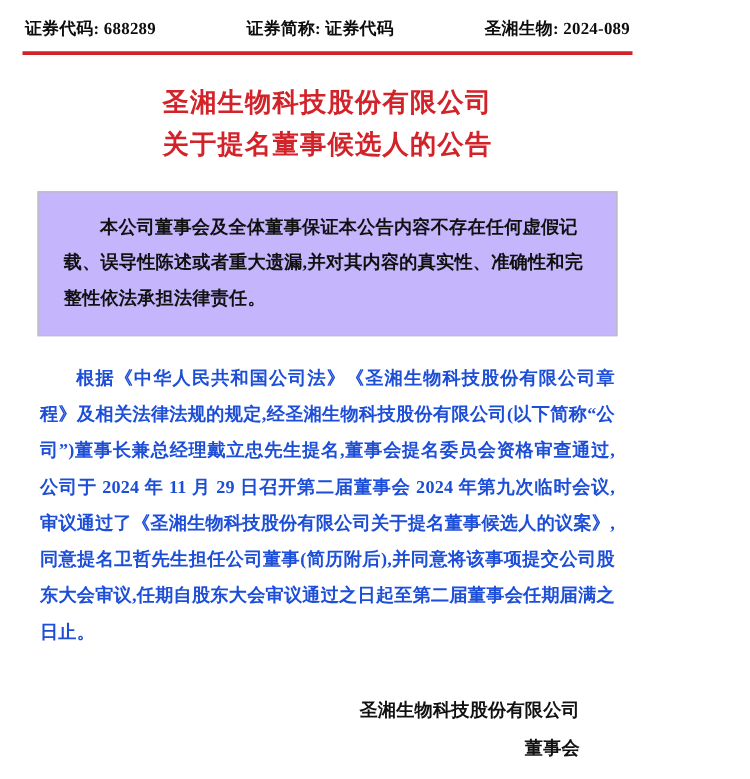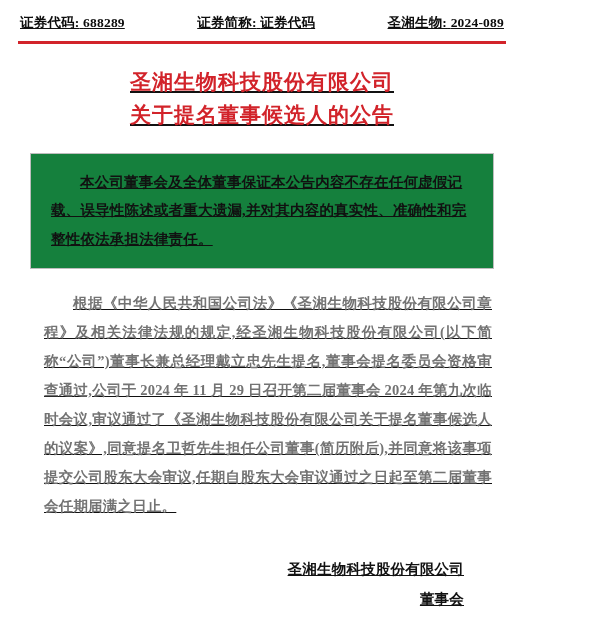--- a/index.html
+++ b/index.html
@@ -13,21 +13,20 @@
     font-family: "Liberation Serif", "DejaVu Serif", serif;
     color: #111111;
     overflow: hidden;
   }
   .page {
     position: relative;
     width: 508px;
     height: 623px;
     box-sizing: border-box;
     padding: 14px 2px 0 18px;
-    text-decoration: underline;
   }
   .header-row {
     display: flex;
     justify-content: space-between;
     align-items: baseline;
     font-size: 13.5px;
     font-weight: bold;
     letter-spacing: 0.2px;
     color: #0d0d0d;
     padding: 0 2px 0 2px;
@@ -52,44 +51,44 @@
     font-size: 21px;
     line-height: 1.55;
     letter-spacing: 1px;
   }
   .title-block div {
     white-space: nowrap;
   }
   .notice-box {
     margin: 22px 12px 0 12px;
     border: 1px solid #bdbdbd;
-    background: #15803d;
+    background: #c4b5fd;
     padding: 14px 20px 15px 20px;
     box-sizing: border-box;
   }
   .notice-box p {
     margin: 0;
     font-size: 14.5px;
     line-height: 1.95;
     text-indent: 2em;
     font-weight: bold;
     color: #111;
     letter-spacing: 0.2px;
   }
   .body-text {
     margin: 20px 14px 0 14px;
   }
   .body-text p {
-    margin: 0 0 0 12px;
+    margin: 0 0 0 0;
     font-size: 14.5px;
     line-height: 2.0;
     text-indent: 2em;
     letter-spacing: 0.2px;
     font-weight: bold;
-    color: #737373;
+    color: #1d4ed8;
     text-align: justify;
   }
   .body-text p.spaced {
     margin-top: 26px;
   }
   .signature {
     margin: 34px 42px 0 0;
     text-align: right;
     font-size: 14.5px;
     line-height: 2.05;

